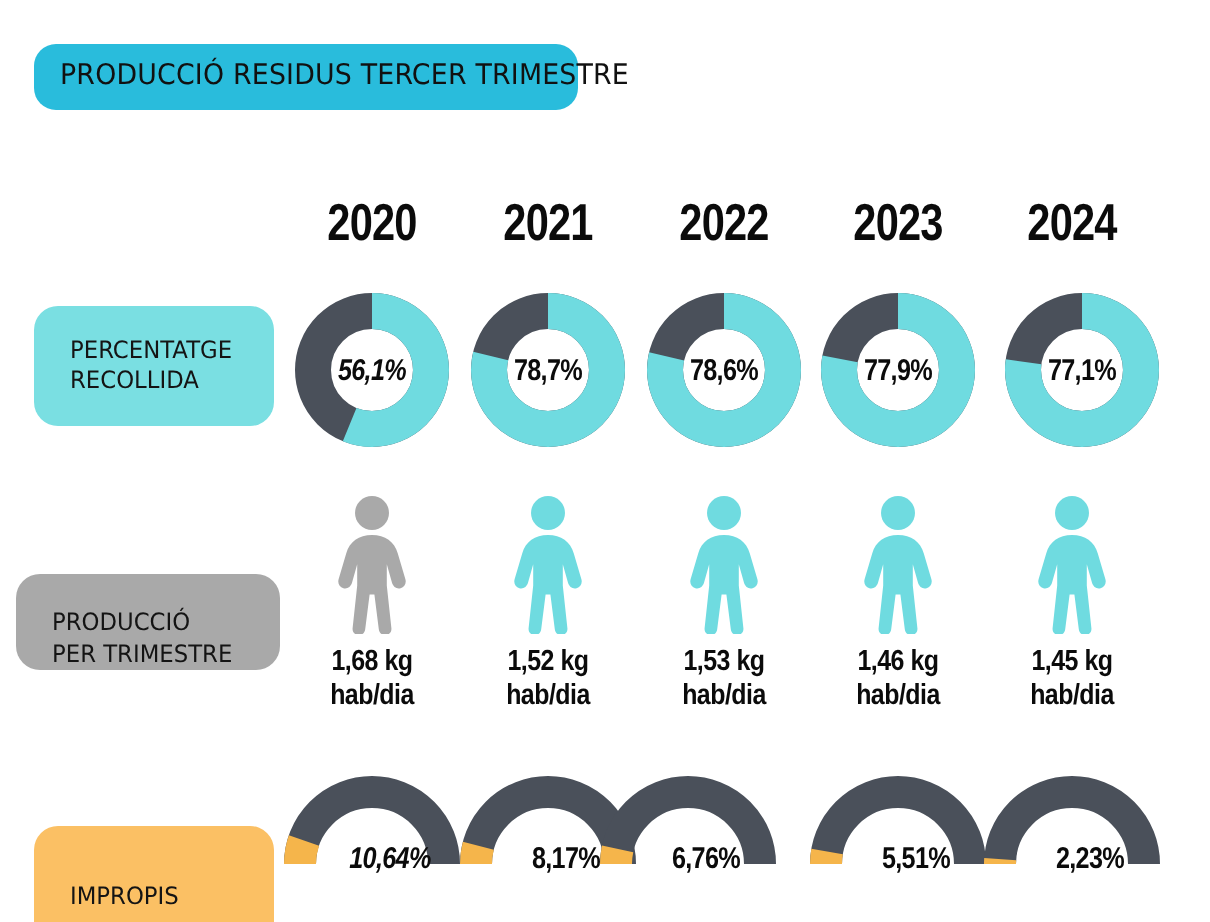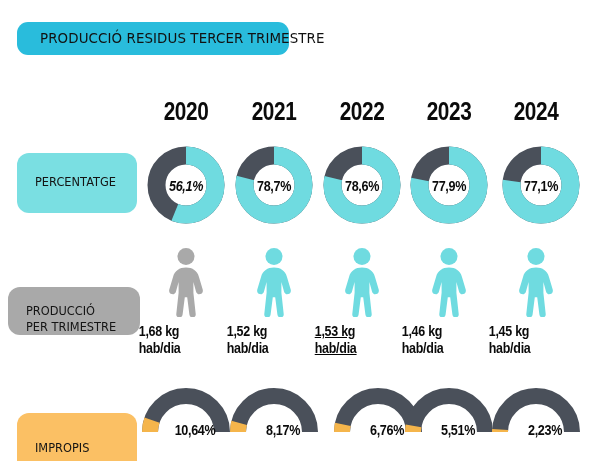--- a/index.html
+++ b/index.html
@@ -21,21 +21,21 @@
     position: absolute;
     left: 17px;
     top: 22px;
     width: 272px;
     height: 33px;
     background: #29bcdc;
     border-radius: 11px;
     display: flex;
     align-items: center;
     justify-content: flex-start;
-    padding-left: 23px;
+    padding-left: 13px;
     box-sizing: border-box;
   }
   #title-text {
     font-family: "DejaVu Sans", sans-serif;
     font-size: 13.4px;
     letter-spacing: 0.1px;
     color: #111111;
     font-weight: 400;
     white-space: nowrap;
     transform: scaleY(1.06);
@@ -122,20 +122,21 @@
     color: #0b0b0b;
     transform: scaleX(0.84);
     letter-spacing: -0.4px;
   }
 
   
   .person-wrap {
     position: absolute;
     top: 247px;
     width: 110px;
+    text-align: center;
   }
   .person-wrap svg { display: block; margin: 0 auto; }
   .person-value {
     margin-top: 6px;
     font-family: "Liberation Sans", sans-serif;
     font-weight: bold;
     font-size: 14.5px;
     line-height: 17px;
     color: #0b0b0b;
     transform: scaleX(0.86);
@@ -172,20 +173,21 @@
 </div>
 
 <div class="year-label" style="left:131px;">2020</div>
 <div class="year-label" style="left:219px;">2021</div>
 <div class="year-label" style="left:307px;">2022</div>
 <div class="year-label" style="left:394px;">2023</div>
 <div class="year-label" style="left:481px;">2024</div>
 
 <div class="cat-chip" id="chip-selectiva">
   <span class="chip-line">PERCENTATGE</span>
+  <span class="chip-line">RECOLLIDA</span>
 </div>
 
 <div class="donut-wrap" style="left:147px;font-style:italic;">
   <svg width="78" height="78" viewBox="0 0 78 78">
     <circle cx="39" cy="39" r="29.5" fill="none" stroke="#4a505a" stroke-width="18"></circle>
     <circle class="donut-arc" cx="39" cy="39" r="29.5" fill="none" stroke="#6fdbe0" stroke-width="18" transform="rotate(-90 39 39)" stroke-dasharray="103.98357524116857 81.37039132062922"></circle>
   </svg>
   <div class="donut-value">56,1%</div>
 </div>
 
@@ -241,21 +243,21 @@
   <svg width="42" height="70" viewBox="0 0 42 70">
     <circle cx="21" cy="9.5" r="8.5" fill="#6fdbe0"></circle>
     <path fill="#6fdbe0" d="M21 20.5c-6.6 0-11.2 3.3-12.9 9.2L4.3 42.6c-.6 2.1.5 4 2.4 4.5 1.9.5 3.7-.6 4.3-2.7l2.6-9.3v10.6l-2.3 21.4c-.2 1.9 1 3.3 2.9 3.4 1.8.1 3.2-1 3.4-2.9l2.2-17.3h2.4l2.2 17.3c.2 1.9 1.6 3 3.4 2.9 1.9-.1 3.1-1.5 2.9-3.4l-2.3-21.4V35.1l2.6 9.3c.6 2.1 2.4 3.2 4.3 2.7 1.9-.5 3-2.4 2.4-4.5L33.9 29.7C32.2 23.8 27.6 20.5 21 20.5z"></path>
   </svg>
   <div class="person-value">
     <div>1,52 kg</div>
     <div>hab/dia</div>
   </div>
 </div>
 
-<div class="person-wrap" style="left:307px;text-decoration:underline;">
+<div class="person-wrap" style="left:307px;">
   <svg width="42" height="70" viewBox="0 0 42 70">
     <circle cx="21" cy="9.5" r="8.5" fill="#6fdbe0"></circle>
     <path fill="#6fdbe0" d="M21 20.5c-6.6 0-11.2 3.3-12.9 9.2L4.3 42.6c-.6 2.1.5 4 2.4 4.5 1.9.5 3.7-.6 4.3-2.7l2.6-9.3v10.6l-2.3 21.4c-.2 1.9 1 3.3 2.9 3.4 1.8.1 3.2-1 3.4-2.9l2.2-17.3h2.4l2.2 17.3c.2 1.9 1.6 3 3.4 2.9 1.9-.1 3.1-1.5 2.9-3.4l-2.3-21.4V35.1l2.6 9.3c.6 2.1 2.4 3.2 4.3 2.7 1.9-.5 3-2.4 2.4-4.5L33.9 29.7C32.2 23.8 27.6 20.5 21 20.5z"></path>
   </svg>
   <div class="person-value">
     <div>1,53 kg</div>
     <div>hab/dia</div>
   </div>
 </div>
 
@@ -278,37 +280,37 @@
   <div class="person-value">
     <div>1,45 kg</div>
     <div>hab/dia</div>
   </div>
 </div>
 
 <div class="cat-chip" id="chip-impropis">
   <span class="chip-line">IMPROPIS</span>
 </div>
 
-<div class="gauge-wrap" style="left:142px;">
+<div class="gauge-wrap" style="left:142px;font-style:italic;">
   <svg width="88" height="48" viewBox="0 0 88 48">
     <path d="M8 44 A36 36 0 0 1 80 44" fill="none" stroke="#4a505a" stroke-width="16"></path>
     <path class="gauge-arc" d="M8 44 A36 36 0 0 1 80 44" fill="none" stroke="#f5b54b" stroke-width="16" stroke-dasharray="12.035249877929688 101.07800085449219"></path>
   </svg>
   <div class="gauge-value">10,64%</div>
 </div>
 
 <div class="gauge-wrap" style="left:230px;">
   <svg width="88" height="48" viewBox="0 0 88 48">
     <path d="M8 44 A36 36 0 0 1 80 44" fill="none" stroke="#4a505a" stroke-width="16"></path>
     <path class="gauge-arc" d="M8 44 A36 36 0 0 1 80 44" fill="none" stroke="#f5b54b" stroke-width="16" stroke-dasharray="9.241352584838866 103.87189814758301"></path>
   </svg>
   <div class="gauge-value">8,17%</div>
 </div>
 
-<div class="gauge-wrap" style="left:334px;text-decoration:underline;">
+<div class="gauge-wrap" style="left:300px;text-decoration:underline;">
   <svg width="88" height="48" viewBox="0 0 88 48">
     <path d="M8 44 A36 36 0 0 1 80 44" fill="none" stroke="#4a505a" stroke-width="16"></path>
     <path class="gauge-arc" d="M8 44 A36 36 0 0 1 80 44" fill="none" stroke="#f5b54b" stroke-width="16" stroke-dasharray="7.646455749511719 105.46679498291016"></path>
   </svg>
   <div class="gauge-value">6,76%</div>
 </div>
 
 <div class="gauge-wrap" style="left:405px;">
   <svg width="88" height="48" viewBox="0 0 88 48">
     <path d="M8 44 A36 36 0 0 1 80 44" fill="none" stroke="#4a505a" stroke-width="16"></path>

